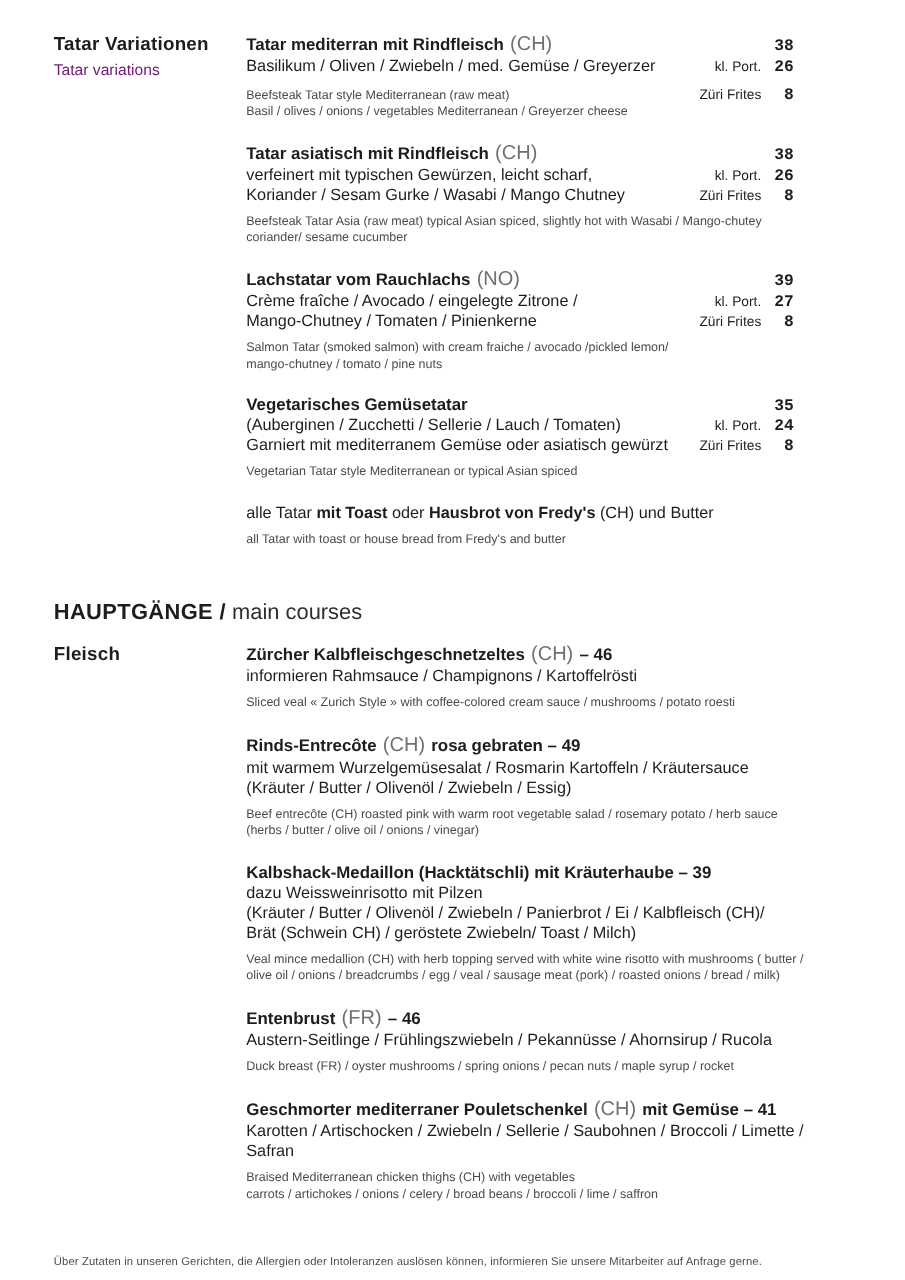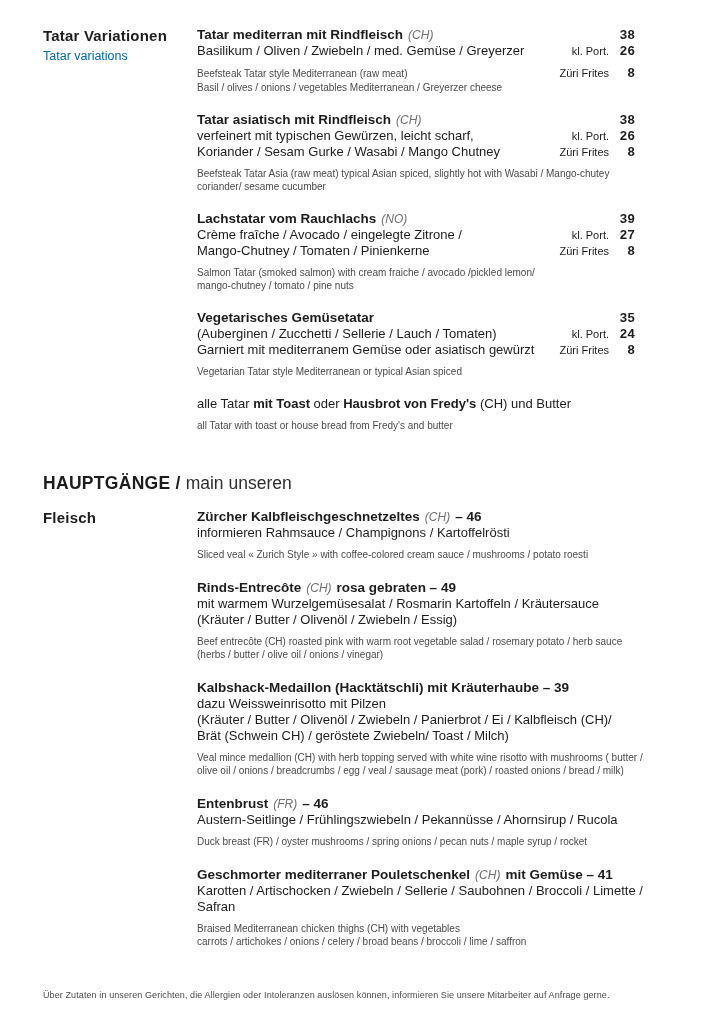--- a/index.html
+++ b/index.html
@@ -6,28 +6,28 @@
   html,body { background:#ffffff; }
   .page {
     width:724px; height:1024px; background:#ffffff; overflow:hidden;
     font-family:"Liberation Sans","DejaVu Sans",sans-serif;
     color:#1d1d1d; position:relative;
   }
   .content { padding:27px 43px 0 43px; }
 
   .section-grid { display:grid; grid-template-columns:154px 1fr; align-items:start; }
   .sec-label   { font-size:15px; font-weight:700; letter-spacing:.2px; line-height:18px; }
-  .sec-sublabel{ font-size:12.5px; color:#0369a1; margin-top:4px; line-height:15px; }
+  .sec-sublabel{ font-size:12.5px; color:#701a75; margin-top:4px; line-height:15px; }
 
   .row { display:flex; align-items:baseline; }
   .pr  { padding-right:46px; }           
   .sp  { flex:1 1 auto; }
 
   .t-name   { font-weight:700; font-size:13.5px; line-height:16px; white-space:nowrap; }
-  .t-origin { font-size:12px; color:#6f6f6f; margin-left:5px; white-space:nowrap;font-style:italic; }
+  .t-origin { font-size:16px; color:#6f6f6f; margin-left:5px; white-space:nowrap; }
   .t-origin:empty { display:none; }
   .t-suffix { font-weight:700; font-size:13.5px; margin-left:5px; white-space:nowrap; }
   .t-suffix:empty { display:none; }
 
   .txt    { flex:1 1 auto; font-size:13px; line-height:16px; }
   .plabel { font-weight:400; font-size:11px; margin-left:12px; white-space:nowrap; }
   .price  { font-weight:700; font-size:13px; flex:0 0 26px; width:26px; text-align:right;font-family:Liberation Mono, monospace; }
 
   .small-block { margin-top:7px; }
   .stxt { flex:1 1 auto; font-size:10px; line-height:13px; color:#4b4b4b; }
@@ -165,21 +165,21 @@
           <div class="row">
             <span class="stxt">all Tatar with toast or house bread from Fredy's and butter</span>
           </div>
         </div>
 
       </div>
     </section>
 
     <h1 class="main-heading">
       <span class="hb">HAUPTGÄNGE /</span>
-      <span class="hr">main unseren</span>
+      <span class="hr">main courses</span>
     </h1>
 
     <section class="section-grid">
       <div>
         <div class="sec-label">Fleisch</div>
       </div>
 
       <div class="mains-items">
 
         <article class="item">

